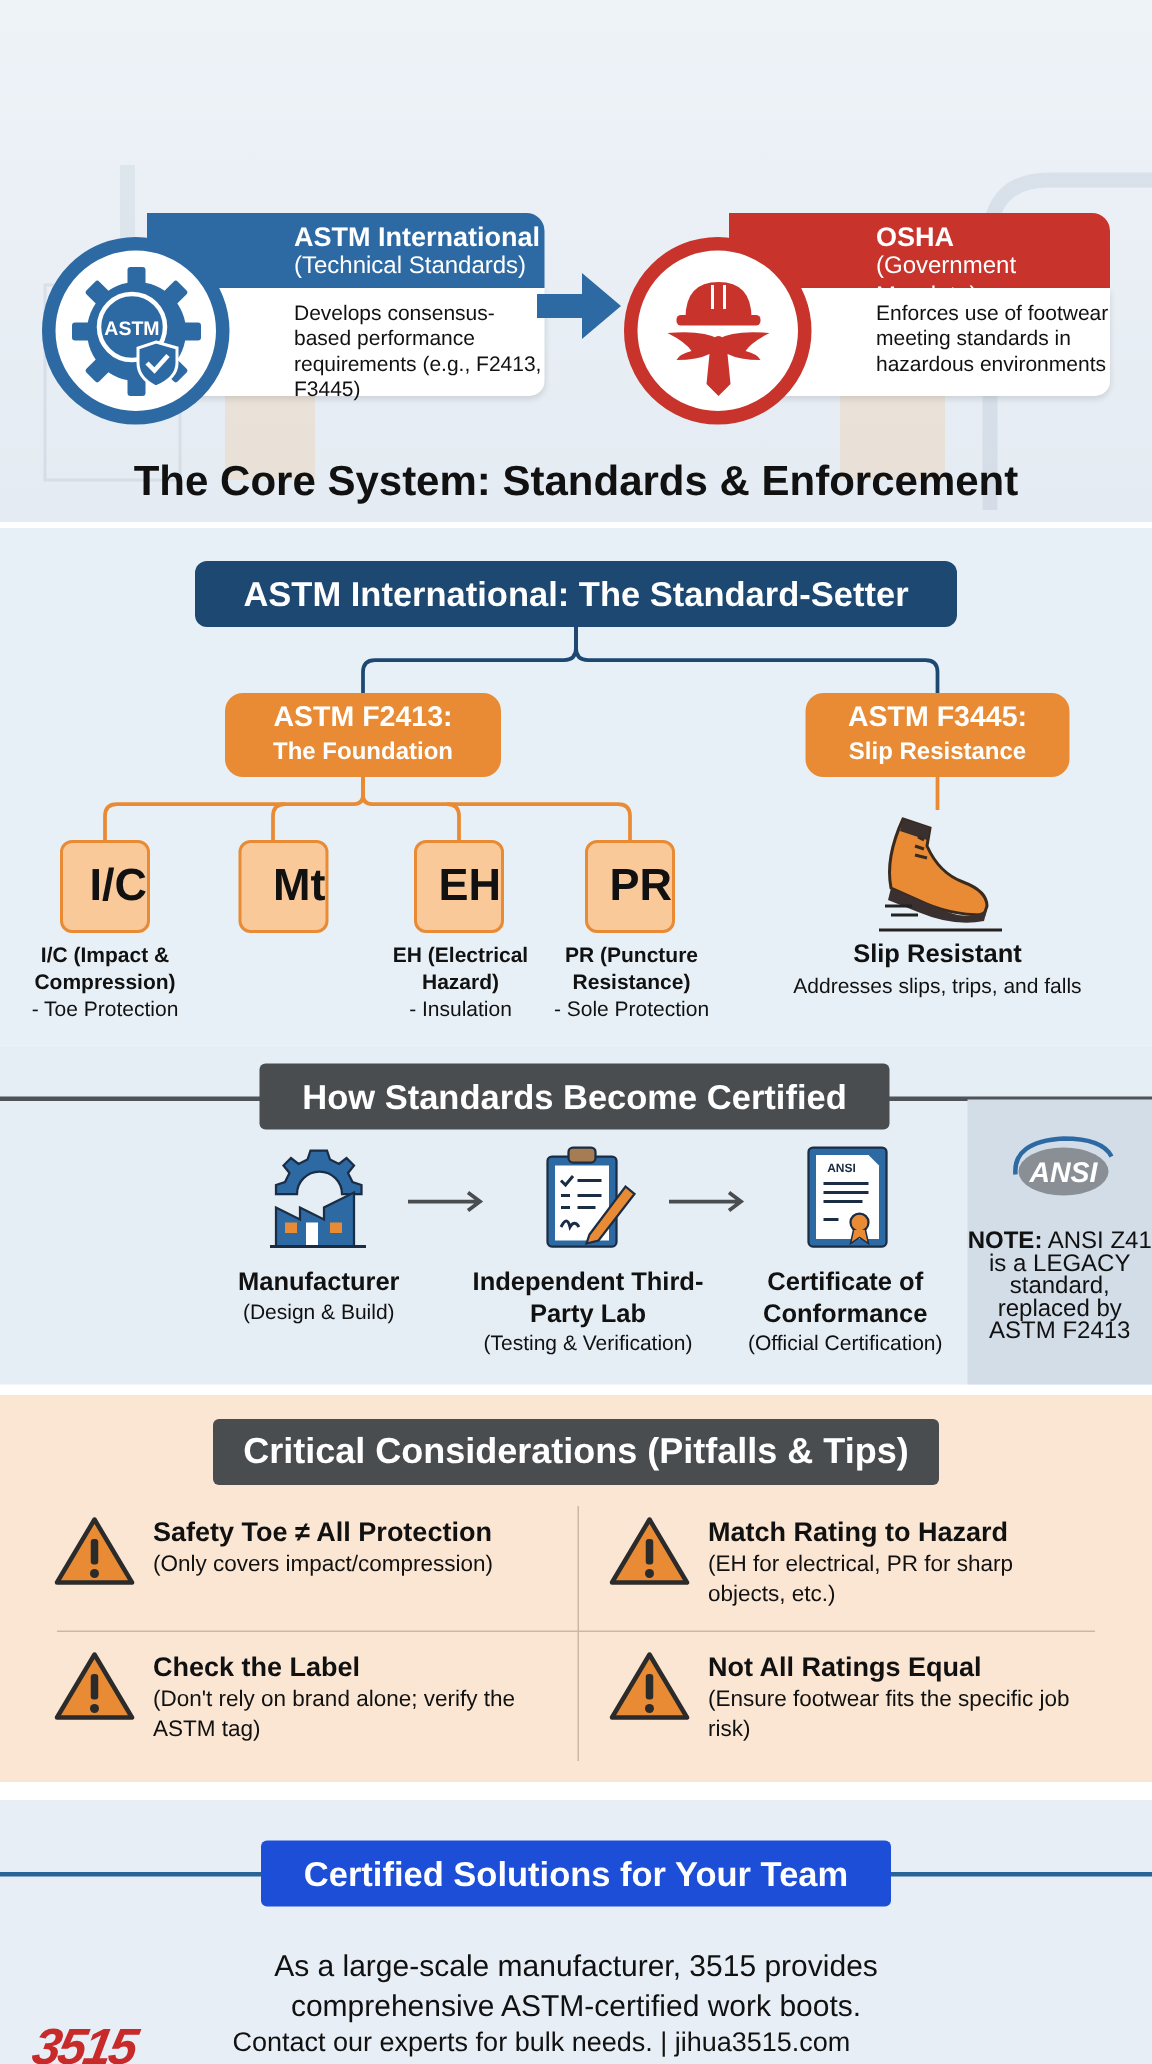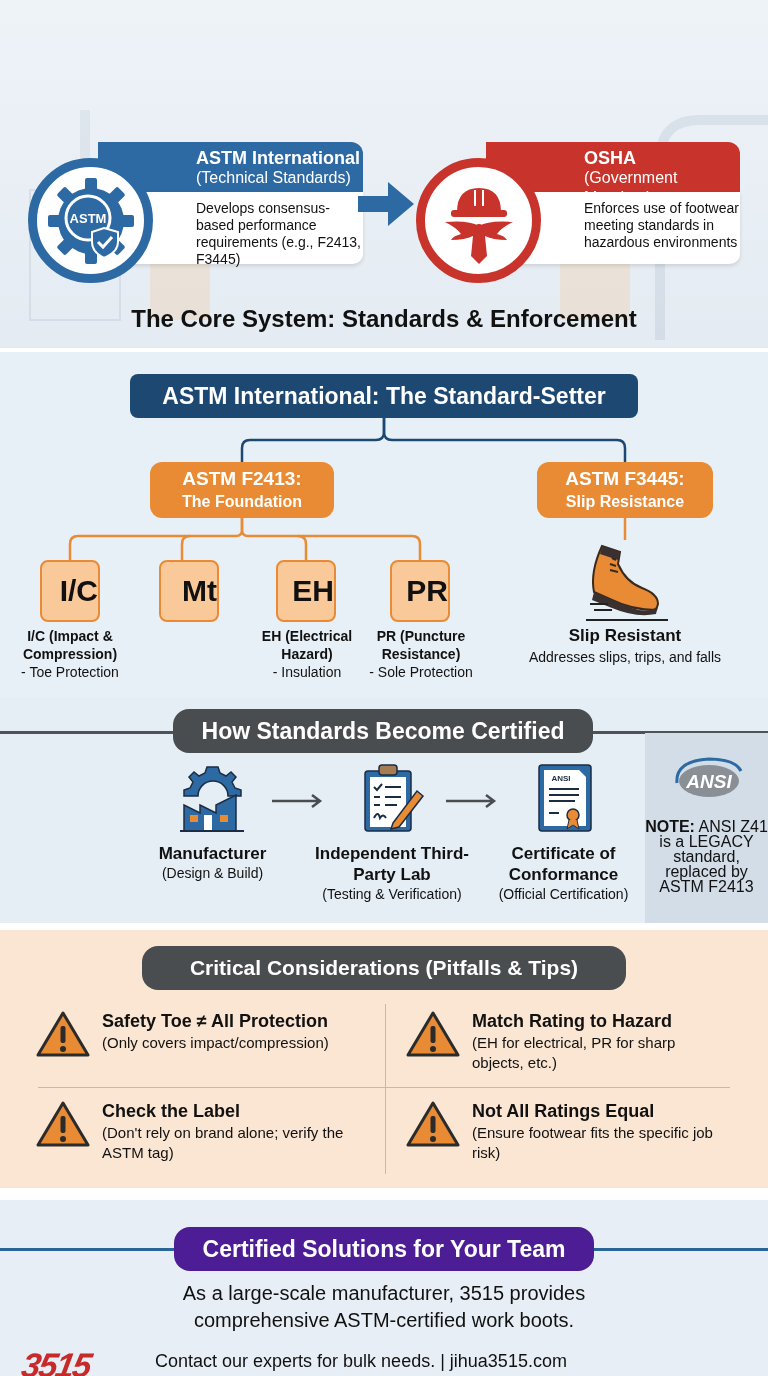--- a/index.html
+++ b/index.html
@@ -17,61 +17,61 @@
 .card .body{position:absolute;left:70px;top:50px;height:72px;background:#fff;border-radius:0 0 10px 0;padding:8px 0 0 98px;font-size:14px;line-height:17px;color:#111;box-shadow:0 2px 4px rgba(0,0,0,.12)}
 #astm{left:28px;width:335px}
 #astm .circle{border-color:#2d6aa3}
 #astm .hdr,#astm .body{width:265px}
 #astm .hdr{background:#2d6aa3}
 #osha{left:416px;width:325px}
 #osha .circle{border-color:#c8332b}
 #osha .hdr,#osha .body{width:254px}
 #osha .hdr{background:#c8332b}
 .big-arrow{position:absolute;left:358px;top:182px;width:56px;height:44px}
-.sub-title{position:absolute;top:305px;left:0;width:768px;text-align:center;font-size:24px;font-weight:700;color:#111}
+.sub-title{position:absolute;top:305px;left:0;width:768px;text-align:center;font-size:28px;font-weight:700;color:#111}
 
 #s2{top:352px;height:345px;background:#e8f0f7}
 .navy-pill{position:absolute;left:130px;top:22px;width:508px;height:44px;background:#1d4872;border-radius:8px;color:#fff;font-size:23px;font-weight:700;text-align:center;line-height:44px}
 .orange-box{position:absolute;background:#e88b34;border-radius:12px;color:#fff;text-align:center;font-weight:700}
 .orange-box .a{font-size:19px;line-height:24px}
 .orange-box .b{font-size:16px;line-height:22px}
 #f2413{left:150px;top:110px;width:184px;height:56px;padding-top:5px}
 #f3445{left:537px;top:110px;width:176px;height:56px;padding-top:5px}
 .rate-box{position:absolute;top:208px;width:60px;height:62px;background:#f9c99a;border:2px solid #e88b34;border-radius:8px;font-size:30px;font-weight:700;color:#111;text-align:right;line-height:58px}
 .rate-lbl{position:absolute;top:275px;width:130px;text-align:center;font-size:14px;line-height:18px;color:#111}
 .rate-lbl b{font-weight:700}
 .slip-title{position:absolute;left:530px;top:274px;width:190px;text-align:center;font-size:17px;font-weight:700}
 .slip-desc{position:absolute;left:505px;top:297px;width:240px;text-align:center;font-size:14px}
 
 #s3{top:697px;height:226px;background:#e5edf5}
 #s3 .line{position:absolute;top:34px;left:0;width:768px;height:3px;background:#4f5358}
-.gray-pill{position:absolute;background:#4a4d50;border-radius:16px;color:#fff;font-weight:700;text-align:center}
+.gray-pill{position:absolute;background:#4a4d50;border-radius:4px;color:#fff;font-weight:700;text-align:center}
 #howpill{left:173px;top:12px;width:420px;height:44px;font-size:23px;line-height:44px}
 .step{position:absolute;top:66px;text-align:center}
 .step .ic{width:70px;height:70px;margin:0 auto}
 .step .n{font-size:17px;font-weight:700;line-height:21px;margin-top:6px}
 .step .d{font-size:14px;line-height:18px}
 .sarrow{position:absolute;top:96px;width:52px;height:16px}
 .note{position:absolute;left:645px;top:36px;width:123px;height:190px;background:#d3dde8;text-align:center;padding-top:22px}
 .note .ansi{width:76px;height:44px;margin:0 auto}
 .note .txt{font-size:16px;line-height:15px;color:#111;margin-top:16px}
 
 #s4{top:930px;height:258px;background:#fae6d3}
-#critpill{left:142px;top:16px;width:484px;height:44px;font-size:21px;line-height:44px}
+#critpill{left:142px;top:16px;width:484px;height:44px;font-size:24px;line-height:44px}
 .vline{position:absolute;left:385px;top:74px;width:1px;height:170px;background:#c9b8a6}
 .hline{position:absolute;left:38px;top:157px;width:692px;height:1px;background:#c9b8a6}
 .tip{position:absolute;width:330px}
 .tip .w{position:absolute;left:0;top:0;width:54px;height:48px}
 .tip .h{position:absolute;left:66px;top:0;font-size:18px;font-weight:700;line-height:22px}
 .tip .p{position:absolute;left:66px;top:23px;width:264px;font-size:15px;line-height:20px}
 
 #s5{top:1200px;height:176px;background:#e7eef5}
 #s5 .line{position:absolute;top:48px;left:0;width:768px;height:3px;background:#2a6598}
-#certpill{left:174px;top:27px;width:420px;height:44px;background:#4c1d95;font-size:23px;line-height:44px}
-.blurb{position:absolute;top:80px;left:0;width:768px;text-align:center;font-size:20px;line-height:27px;color:#111}
+#certpill{left:174px;top:27px;width:420px;height:44px;background:#1d4ed8;font-size:23px;line-height:44px}
+.blurb{position:absolute;top:98px;left:0;width:768px;text-align:center;font-size:20px;line-height:27px;color:#111}
 .logo{position:absolute;left:22px;top:146px;font-size:34px;font-weight:700;font-style:italic;color:#c82a2a;letter-spacing:-2px;transform:skewX(-10deg)}
 .contact{position:absolute;left:155px;top:151px;font-size:18px;color:#111}
 </style>
 </head>
 <body>
 
 <div class="sec" id="s1">
   <svg class="bgdeco" width="768" height="348">
     <rect x="30" y="190" width="90" height="130" fill="none" stroke="#b9c6d4" stroke-width="2"></rect>
     <rect x="150" y="200" width="60" height="120" fill="#f1cfa8"></rect>

